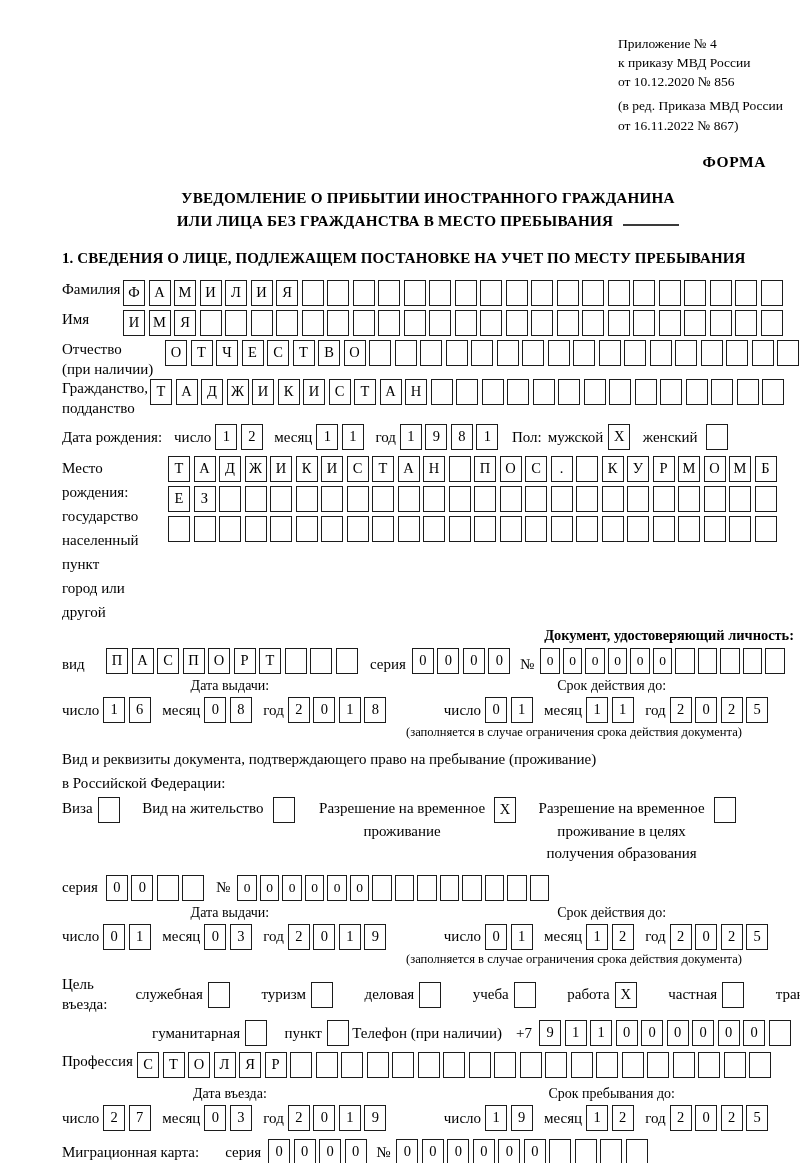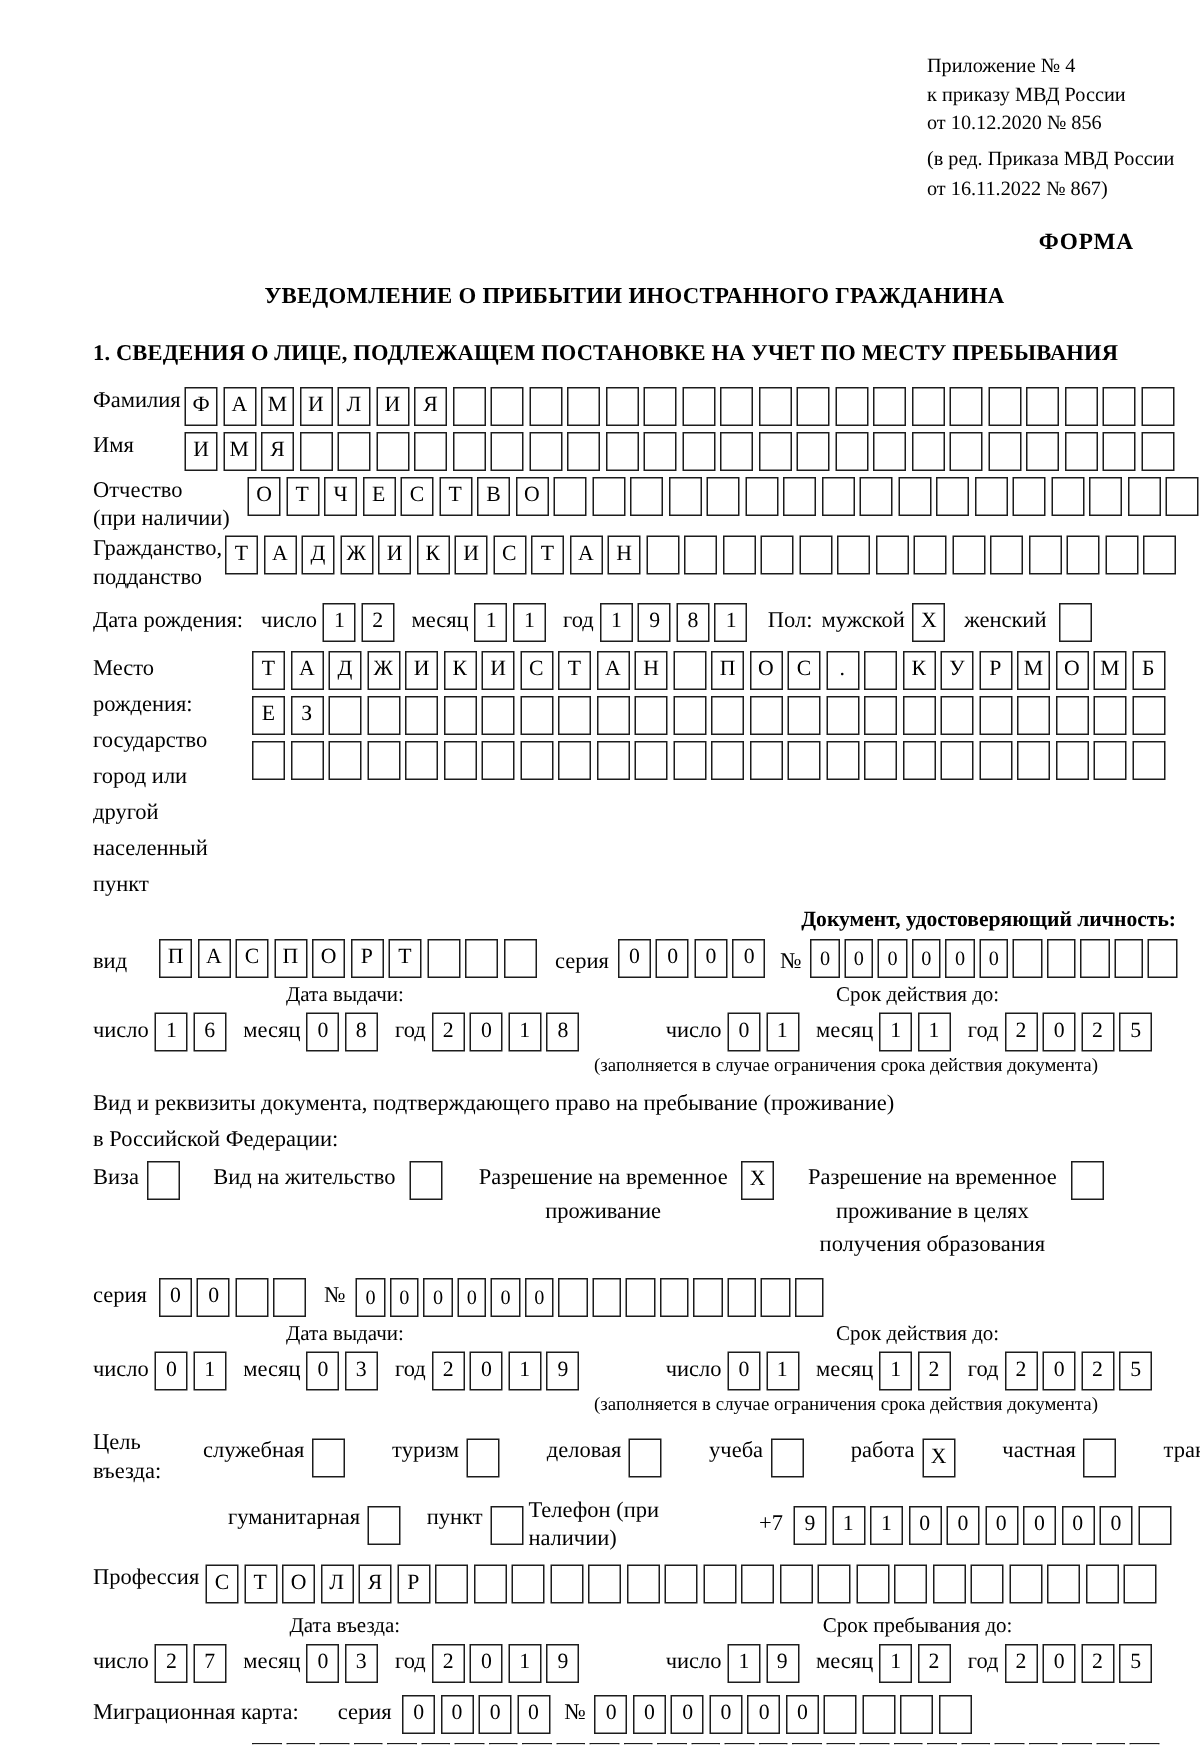--- a/index.html
+++ b/index.html
@@ -1,18 +1,18 @@
 <!DOCTYPE html>
 <html><head>
 <meta charset="utf-8">
 <style>
   html,body{margin:0;padding:0;background:#fff;}
   .page{position:relative;width:800px;height:1163px;background:#fff;color:#000;
         font-family:"Liberation Serif","DejaVu Serif",serif;box-sizing:border-box;
-        padding:34px 16px 8px 62px;overflow:hidden;}
+        padding:34px 6px 8px 62px;overflow:hidden;}
   .hdr{margin-left:556px;font-size:13.5px;line-height:1.42;}
   .hdr .gap{margin-top:5px;}
   .forma{text-align:right;padding-right:28px;font-weight:bold;font-size:15.5px;margin-top:18px;letter-spacing:.6px;}
   .title{text-align:center;font-weight:bold;font-size:15.2px;margin-top:16px;line-height:1.5;letter-spacing:.2px;}
   .title-underline{display:inline-block;width:56px;height:13px;border-bottom:2px solid #3a3a3a;margin-left:10px;}
   .sect{font-weight:bold;font-size:15px;margin-top:18px;letter-spacing:.1px;}
   .lbl{font-size:15px;line-height:1.3;}
   .frow{display:flex;align-items:flex-start;}
   .cells{display:flex;flex-wrap:nowrap;}
   .cell{flex:0 0 auto;width:22px;height:26px;box-sizing:border-box;border:1.7px solid #1c1c1c;
@@ -27,40 +27,41 @@
   .dg-row{display:flex;align-items:center;}
   .dg-right{margin-left:46px;}
   .note{font-size:12.6px;line-height:1.25;}
   .note-right{text-align:right;padding-right:52px;margin-top:2px;}
   .doc-heading{text-align:right;font-weight:bold;font-size:14.4px;margin-top:3px;}
   .intro{font-size:15px;margin-top:9px;line-height:1.3;}
   .chk-part{display:flex;align-items:flex-start;}
   .chk-label{font-size:15px;text-align:center;line-height:1.5;}
   .chk-box{margin-left:9px;margin-top:0;}
   .purpose{display:flex;align-items:center;justify-content:space-between;width:640px;gap:28px;}
-  .p-opt{display:flex;align-items:flex-start;}
+  .p-opt{display:flex;align-items:center;}
   .p-opt .plbl{margin-right:5px;font-size:15px;white-space:nowrap;}
   .lbl-lines div{line-height:1.6;}
 </style>
 </head>
 <body>
 
 <div class="page">
 
   <div class="hdr">
     <div>Приложение № 4</div>
     <div>к приказу МВД России</div>
     <div>от 10.12.2020 № 856</div>
     <div class="gap">(в ред. Приказа МВД России</div>
     <div>от 16.11.2022 № 867)</div>
   </div>
   <div class="forma">ФОРМА</div>
 
   <div class="title">
     <div>УВЕДОМЛЕНИЕ О ПРИБЫТИИ ИНОСТРАННОГО ГРАЖДАНИНА</div>
+    <div><span>ИЛИ ЛИЦА БЕЗ ГРАЖДАНСТВА В МЕСТО ПРЕБЫВАНИЯ</span><span class="title-underline"></span></div>
   </div>
 
   <div class="sect">1. СВЕДЕНИЯ О ЛИЦЕ, ПОДЛЕЖАЩЕМ ПОСТАНОВКЕ НА УЧЕТ ПО МЕСТУ ПРЕБЫВАНИЯ</div>
 
   <div class="frow" style="margin-top:13px">
     <div class="lbl w61">Фамилия</div>
     <div class="cells">
         <span class="cell">Ф</span>
         <span class="cell">А</span>
         <span class="cell">М</span>
@@ -223,22 +224,22 @@
     <span class="lbl" style="margin-left:9px;margin-right:8px">женский</span>
     <span class="cells">
         <span class="cell"></span>
       </span>
   </div>
 
   <div class="frow mt6">
     <div class="lbl w106 lbl-lines">
       <div>Место рождения:</div>
       <div>государство</div>
+      <div>населенный пункт</div>
       <div>город или другой</div>
-      <div>населенный пункт</div>
     </div>
     <div class="stack">
       <div class="cells">
           <span class="cell">Т</span>
           <span class="cell">А</span>
           <span class="cell">Д</span>
           <span class="cell">Ж</span>
           <span class="cell">И</span>
           <span class="cell">К</span>
           <span class="cell">И</span>

